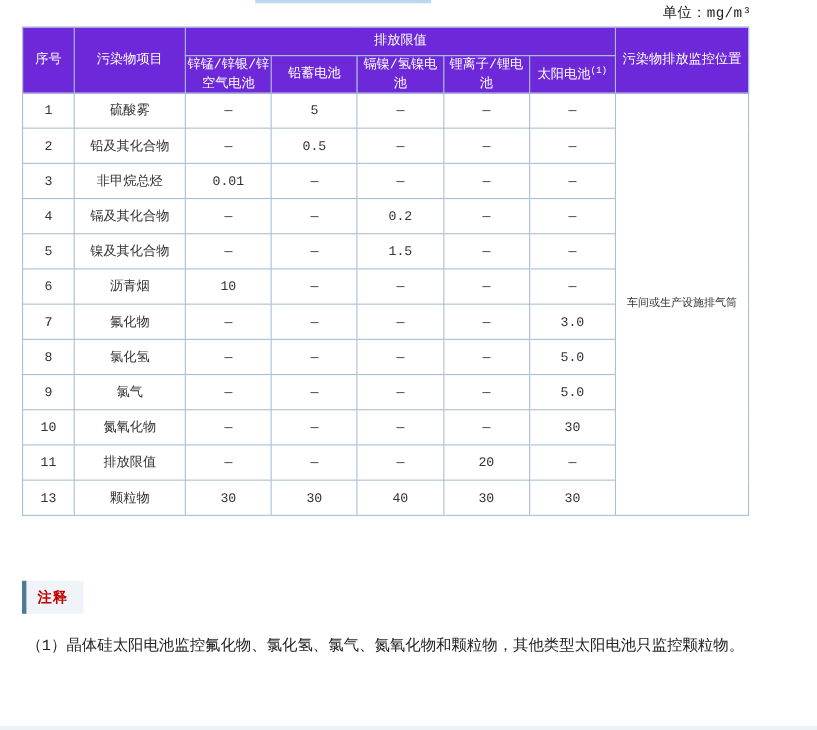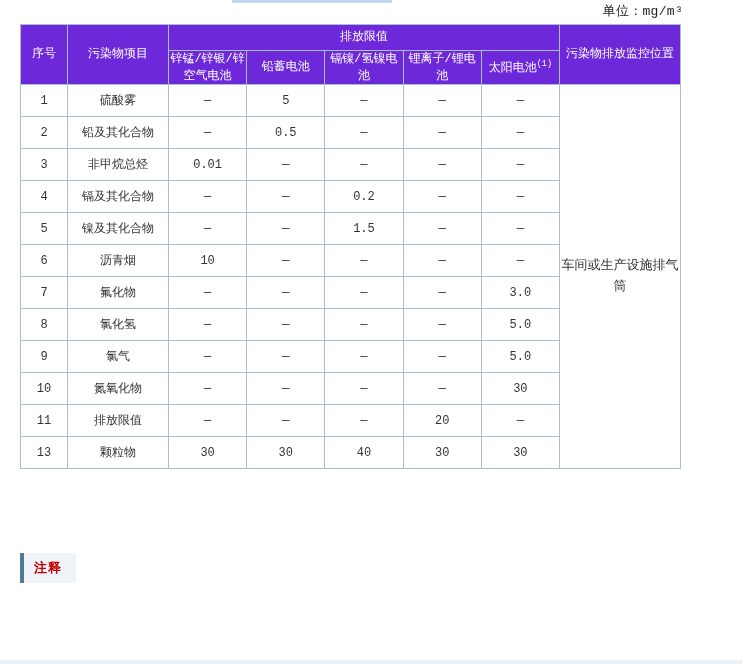--- a/index.html
+++ b/index.html
@@ -64,36 +64,35 @@
   .hdr-seq { width: 46px; }
   .hdr-item { width: 100px; }
   .hdr-val { width: 79px; }
   .hdr-pos { width: 120px; margin-top: 48px; }
   .row-h { height: 32px; }
   td.seq { width: 46px; }
   td.item { width: 100px; }
   td.val { width: 79px; }
   td.pos {
     width: 120px;
-    font-size: 13px;
+    font-size: 10px;
     line-height: 1.6;
   }
   .sup-mark {
     font-size: 8.5px;
     vertical-align: super;
   }
   .hdr-group { height: 26px; }
   .hdr-sub { height: 34px; }
 
   .note-box {
     position: absolute;
     left: 20px;
     top: 528px;
     width: 661px;
-    margin-top: 25px;
   }
   .note-title-wrap {
     border-left: 4px solid #4e7a96;
     background: #f0f4f8;
     display: inline-block;
     padding: 6px 14px 6px 10px;
   }
   .note-title {
     color: #c00000;
     font-size: 13px;
@@ -253,17 +252,18 @@
         <td class="val">30</td>
         <td class="val">30</td>
       </tr>
     </tbody>
   </table>
 
   <div class="note-box">
     <div class="note-title-wrap">
       <span class="note-title">注释</span>
     </div>
+    <div class="note-body">（1）晶体硅太阳电池监控氟化物、氯化氢、氯气、氮氧化物和颗粒物，其他类型太阳电池只监控颗粒物。</div>
   </div>
 
   <div class="bottom-rule"></div>
 
 </div>
 
 </body></html>

